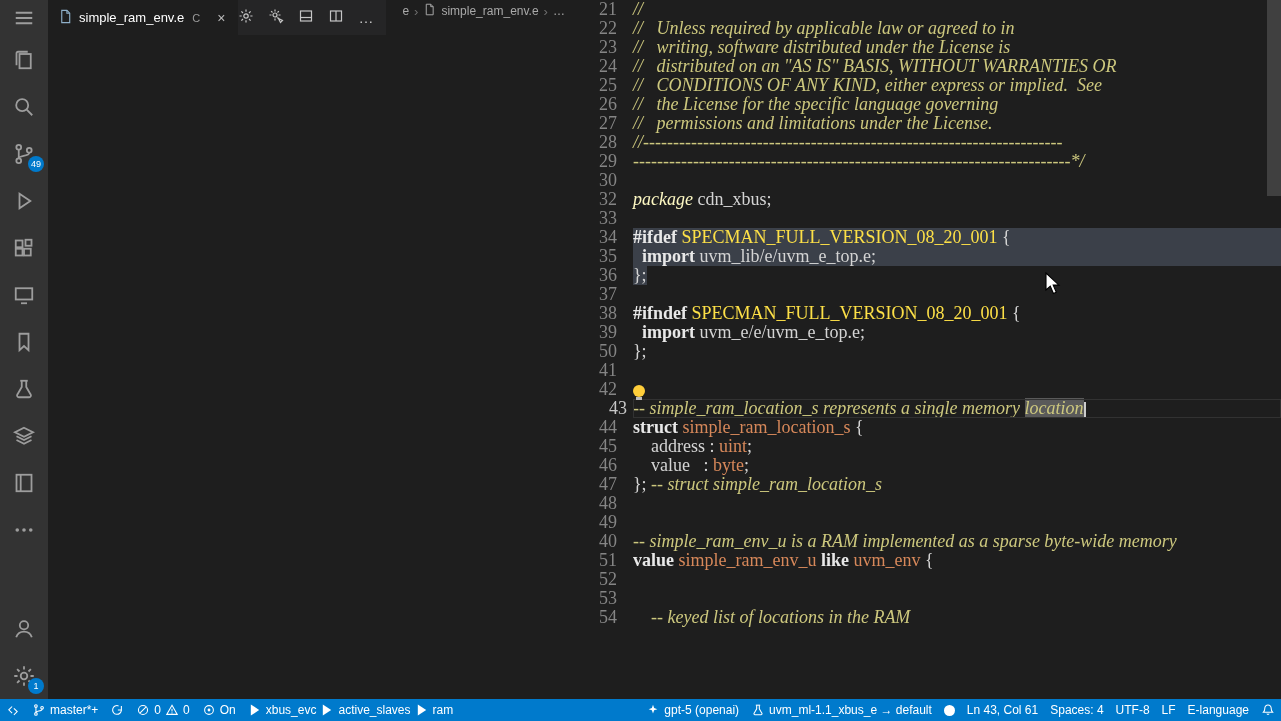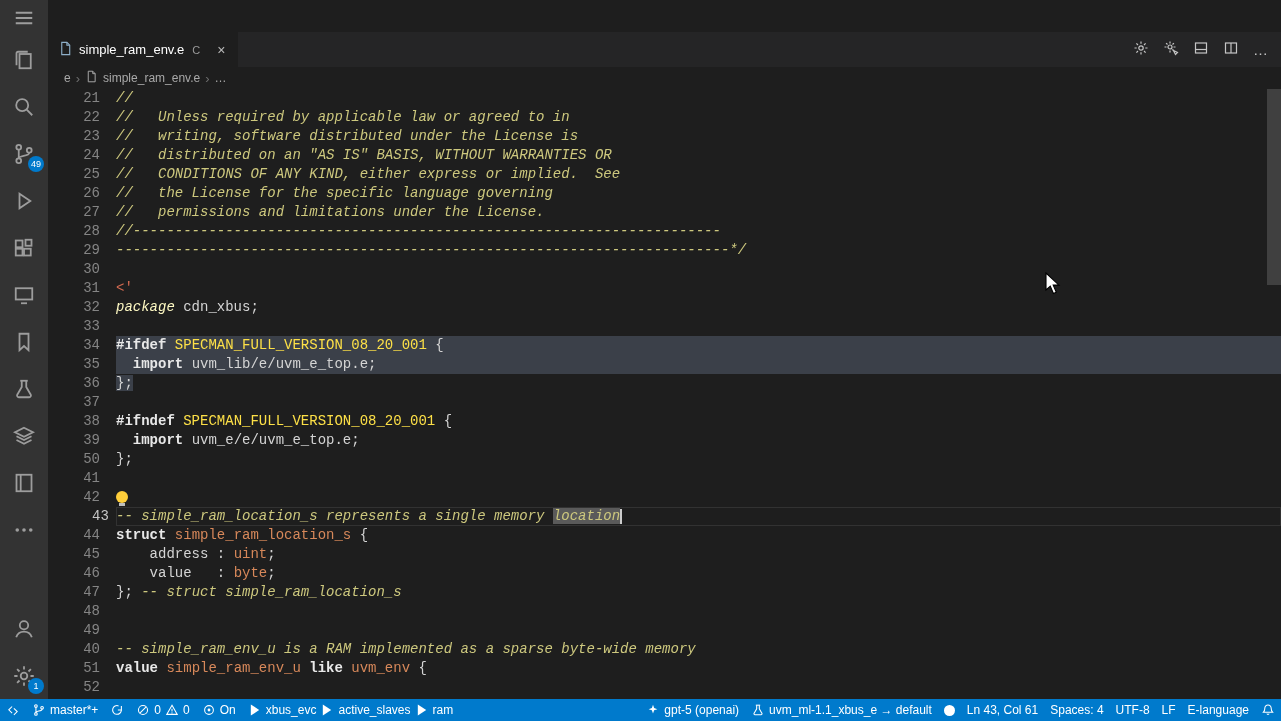--- a/index.html
+++ b/index.html
@@ -12,37 +12,37 @@
   .activity-bar { width:48px; background:#333333; display:flex; flex-direction:column; align-items:center; flex:none; }
   .ab-icon { width:48px; height:47px; display:flex; align-items:center; justify-content:center; position:relative; cursor:pointer; }
   .ab-icon.small { height:36px; }
   .ab-icon svg { width:24px; height:24px; stroke:#9d9d9d; fill:none; stroke-width:1.2; }
   .ab-icon svg .fil { fill:#9d9d9d; stroke:none; }
   .ab-badge { position:absolute; right:4px; bottom:5px; min-width:16px; height:16px; border-radius:9px;
               background:#007acc; color:#fff; font-size:9px; display:flex; align-items:center; justify-content:center; padding:0 3px; }
   .ab-spacer { margin-top:auto; }
 
   
-  .editor-col { flex:1; display:flex; flex-direction:column; min-width:0; background:#1e1e1e;margin-top:32px; }
+  .editor-col { flex:1; display:flex; flex-direction:row; min-width:0; background:#1e1e1e; }
 
   .tab-bar { height:35px; background:#252526; display:flex; align-items:stretch; flex:none; }
   .tab { background:#1e1e1e; display:flex; align-items:center; gap:6px; padding:0 10px; color:#ffffff; font-size:13px; cursor:pointer; }
   .tab-icon svg { width:15px; height:15px; stroke:#8fb0c9; fill:none; stroke-width:1.2; }
   .tab-badge { color:#9a9a9a; font-size:11px; margin-left:2px; }
   .tab-close { color:#bbbbbb; font-size:14px; margin-left:8px; padding:1px 3px; border-radius:3px; }
   .tab-actions { margin-left:auto; display:flex; align-items:center; gap:14px; padding-right:12px; color:#c5c5c5; }
   .tab-actions svg { width:16px; height:16px; stroke:#c5c5c5; fill:none; stroke-width:1.2; }
   .more-dots { font-size:15px; color:#c5c5c5; letter-spacing:1px; }
 
   .breadcrumb { height:22px; display:flex; align-items:center; font-size:12px; color:#a9a9a9; padding-left:16px; gap:5px; flex:none; }
   .bc-sep { color:#6e6e6e; font-size:13px; }
   .bc-icon svg { width:13px; height:13px; stroke:#a9a9a9; fill:none; stroke-width:1.2; }
 
   
-  .editor { position:relative; flex:1; overflow:hidden; font-family:Liberation Mono, monospace; font-size:14px; }
+  .editor { position:relative; flex:1; overflow:hidden; font-family:Liberation Serif, serif; font-size:18px; }
   .code-line { display:flex; height:19px; line-height:19px; white-space:pre; }
   .ln { width:52px; text-align:right; color:#858585; flex:none; }
   .current .ln { color:#c6c6c6;padding-left:44px; }
   .code { margin-left:16px; flex:1; }
   .current .code { outline:1px solid #323232; outline-offset:-1px; }
   .sel-full .code { background:#3b4049; }
   .selbg { background:#3b4049; }
 
   .cm { color:#cdc87e; font-style:italic; }
   .kw { color:#e8e8e8; font-weight:bold; }
@@ -234,21 +234,20 @@
             <div class="code-line"><span class="ln">21</span><span class="code"><span class="cm">//</span></span></div>
             <div class="code-line"><span class="ln">22</span><span class="code"><span class="cm">//   Unless required by applicable law or agreed to in</span></span></div>
             <div class="code-line"><span class="ln">23</span><span class="code"><span class="cm">//   writing, software distributed under the License is</span></span></div>
             <div class="code-line"><span class="ln">24</span><span class="code"><span class="cm">//   distributed on an "AS IS" BASIS, WITHOUT WARRANTIES OR</span></span></div>
             <div class="code-line"><span class="ln">25</span><span class="code"><span class="cm">//   CONDITIONS OF ANY KIND, either express or implied.  See</span></span></div>
             <div class="code-line"><span class="ln">26</span><span class="code"><span class="cm">//   the License for the specific language governing</span></span></div>
             <div class="code-line"><span class="ln">27</span><span class="code"><span class="cm">//   permissions and limitations under the License.</span></span></div>
             <div class="code-line"><span class="ln">28</span><span class="code"><span class="cm">//----------------------------------------------------------------------</span></span></div>
             <div class="code-line"><span class="ln">29</span><span class="code"><span class="cm">-------------------------------------------------------------------------*/</span></span></div>
             <div class="code-line"><span class="ln">30</span><span class="code"></span></div>
-            <div class="code-line"><span class="ln">31</span><span class="code"><span class="marker">&lt;'</span></span></div>
             <div class="code-line"><span class="ln">32</span><span class="code"><span class="pkg">package</span><span class="pl"> cdn_xbus;</span></span></div>
             <div class="code-line"><span class="ln">33</span><span class="code"></span></div>
             <div class="code-line sel-full"><span class="ln">34</span><span class="code"><span class="kw">#ifdef</span><span class="pl"> </span><span class="macro">SPECMAN_FULL_VERSION_08_20_001</span><span class="pl"> {</span></span></div>
             <div class="code-line sel-full"><span class="ln">35</span><span class="code"><span class="pl">  </span><span class="kw">import</span><span class="pl"> uvm_lib/e/uvm_e_top.e;</span></span></div>
             <div class="code-line"><span class="ln">36</span><span class="code"><span class="pl selbg">};</span></span></div>
             <div class="code-line"><span class="ln">37</span><span class="code"></span></div>
             <div class="code-line"><span class="ln">38</span><span class="code"><span class="kw">#ifndef</span><span class="pl"> </span><span class="macro">SPECMAN_FULL_VERSION_08_20_001</span><span class="pl"> {</span></span></div>
             <div class="code-line"><span class="ln">39</span><span class="code"><span class="pl">  </span><span class="kw">import</span><span class="pl"> uvm_e/e/uvm_e_top.e;</span></span></div>
             <div class="code-line"><span class="ln">50</span><span class="code"><span class="pl">};</span></span></div>
             <div class="code-line"><span class="ln">41</span><span class="code"></span></div>

